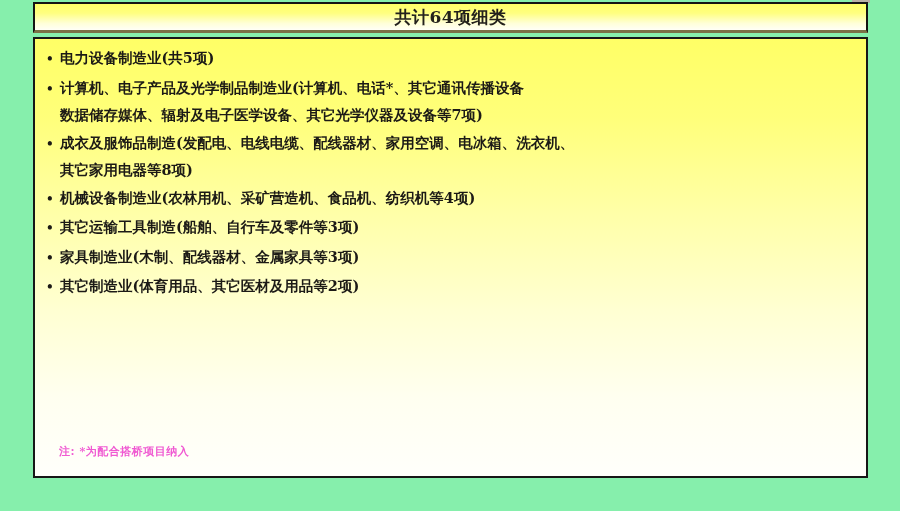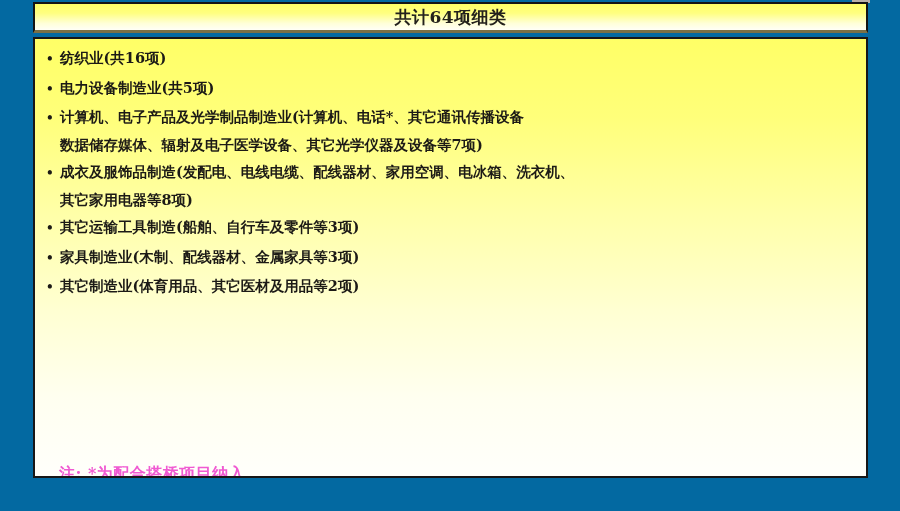--- a/index.html
+++ b/index.html
@@ -11,21 +11,21 @@
     width: 900px;
     height: 511px;
     overflow: hidden;
     font-family: "DejaVu Serif", "Liberation Serif", serif;
   }
 
   .slide {
     position: relative;
     width: 900px;
     height: 511px;
-    background: #0369a1;
+    background: #86efac;
   }
 
   
   .top-artifact {
     position: absolute;
     top: 0px;
     left: 852px;
     width: 18px;
     height: 3px;
     background: #b9b0a8;
@@ -100,49 +100,48 @@
     width: 14px;
     text-indent: 0;
     font-size: 12px;
     color: #1c1a16;
   }
 
   .note {
     position: absolute;
     left: 24px;
     top: 407px;
-    font-size: 16px;
+    font-size: 11px;
     font-weight: 700;
     color: #f05ad2;
     line-height: 1;
     letter-spacing: 0.5px;
     white-space: nowrap;
-    margin-top: 20px;
   }
 </style>
 </head>
 <body>
 
 <div class="slide">
 
   <div class="top-artifact"></div>
 
   <div class="title-bar">
     <div class="title-text">共计64项细类</div>
   </div>
 
   <div class="body-box">
     <div class="text-frame">
       <ul class="bullet-list">
-        <li class="bullet-item">纺织业(共16项)</li>
         <li class="bullet-item">电力设备制造业(共5项)</li>
         <li class="bullet-item">计算机、电子产品及光学制品制造业(计算机、电话*、其它通讯传播设备
 数据储存媒体、辐射及电子医学设备、其它光学仪器及设备等7项)</li>
         <li class="bullet-item">成衣及服饰品制造(发配电、电线电缆、配线器材、家用空调、电冰箱、洗衣机、
 其它家用电器等8项)</li>
+        <li class="bullet-item">机械设备制造业(农林用机、采矿营造机、食品机、纺织机等4项)</li>
         <li class="bullet-item">其它运输工具制造(船舶、自行车及零件等3项)</li>
         <li class="bullet-item">家具制造业(木制、配线器材、金属家具等3项)</li>
         <li class="bullet-item">其它制造业(体育用品、其它医材及用品等2项)</li>
       </ul>
     </div>
     <div class="note">注: *为配合搭桥项目纳入</div>
   </div>
 
 </div>
 

